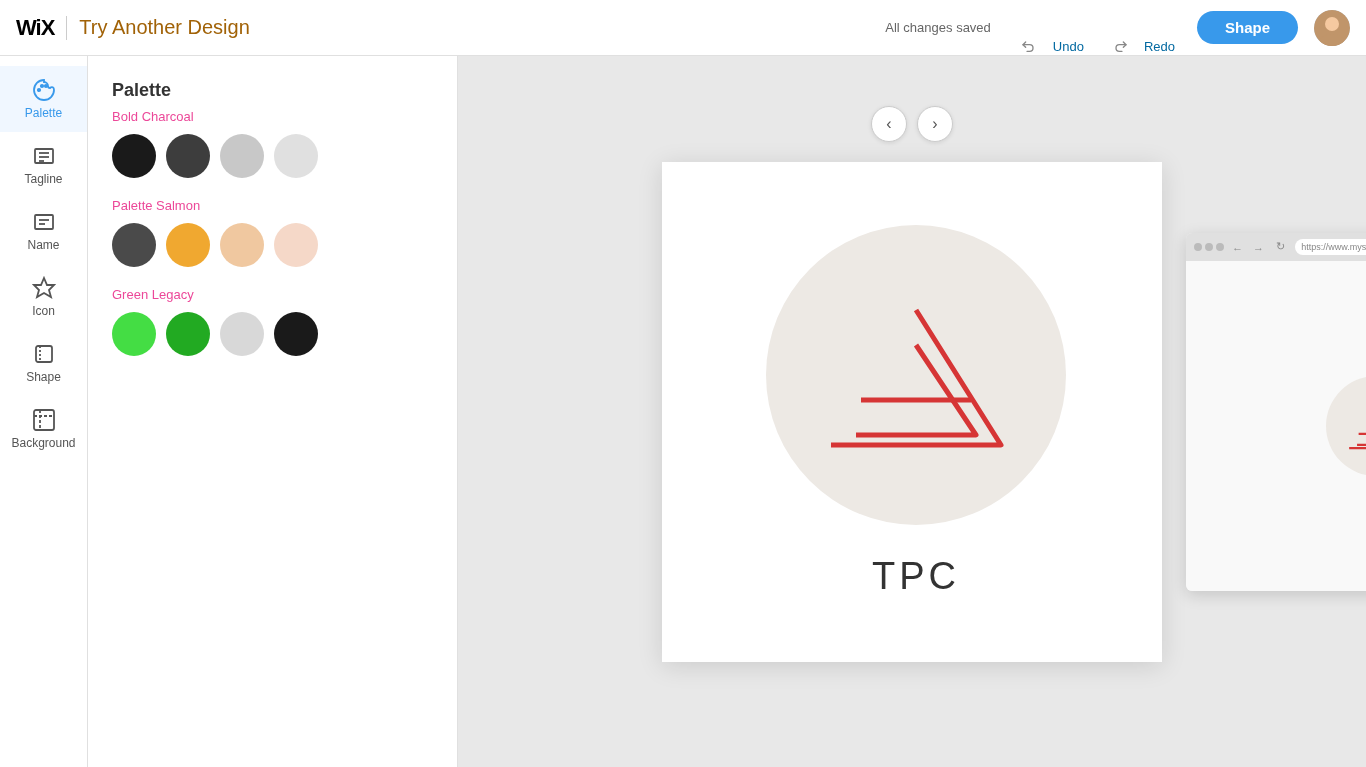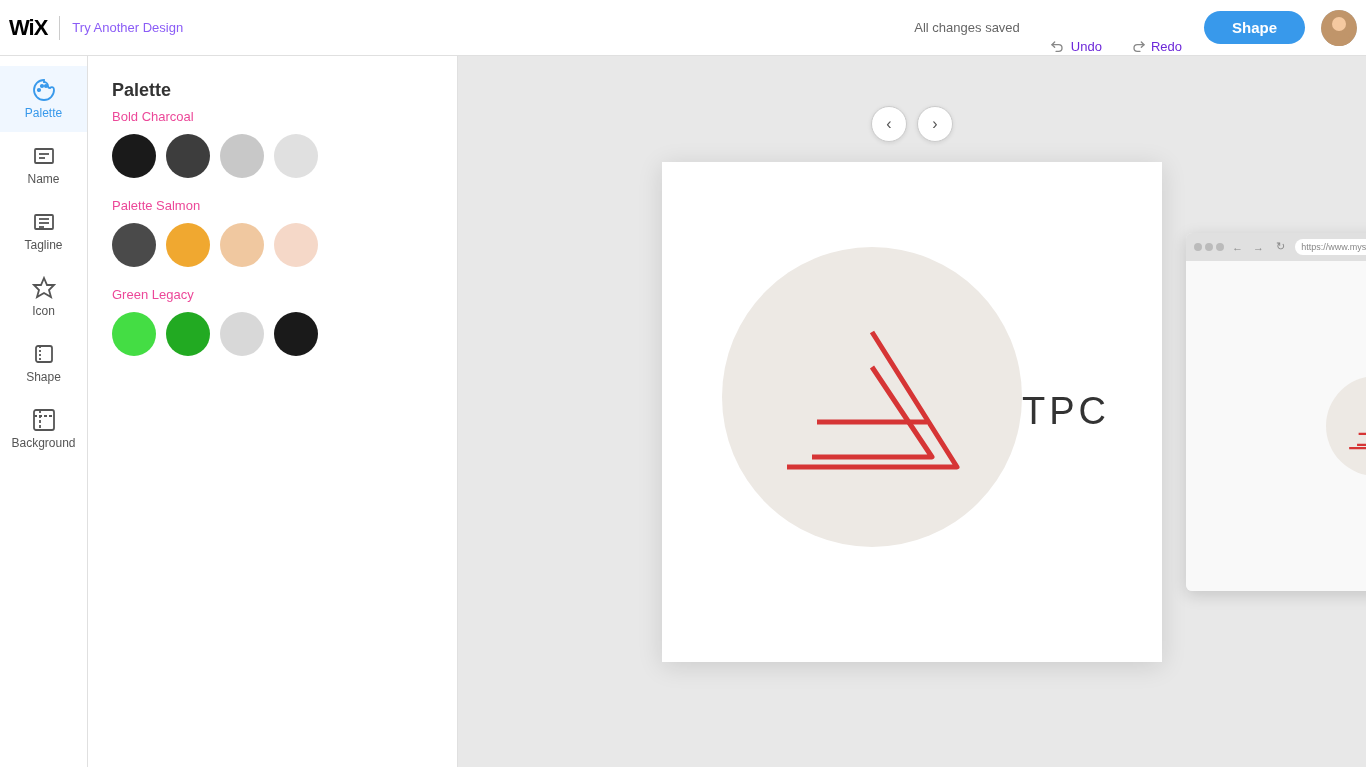--- a/index.html
+++ b/index.html
@@ -5,59 +5,59 @@
     * { box-sizing: border-box; margin: 0; padding: 0; }
     body { font-family: 'Helvetica Neue', Arial, sans-serif; background: #f5f5f5; height: 767px; overflow: hidden; }
 
     
     .header {
       display: flex;
       align-items: center;
       height: 56px;
       background: #fff;
       border-bottom: 1px solid #e0e0e0;
-      padding: 0 9px;
+      padding: 0 16px;
       position: fixed;
       top: 0; left: 0; right: 0;
       z-index: 100;
     }
     .wix-logo {
       font-size: 22px;
       font-weight: 900;
       color: #000;
       letter-spacing: -1px;
       margin-right: 12px;
     }
     .header-divider {
       width: 1px;
       height: 24px;
       background: #ccc;
       margin-right: 12px;
     }
     .header-title {
-      font-size: 13px;
-      color: #8b5cf6;
+      font-size: 20px;
+      color: #a16207;
       flex: 1;
     }
     .header-status {
       font-size: 13px;
       color: #666;
       margin-right: 24px;
     }
     .header-actions {
       display: flex;
       align-items: center;
       gap: 16px;
     }
     .undo-redo-btn {
       display: flex;
       align-items: center;
-      gap: 5px;
+      gap: 16px;
       font-size: 13px;
-      color: #6d28d9;
+      color: #0369a1;
       cursor: pointer;
       background: none;
       border: none;
       padding: 4px 6px;
       margin-top: 37px;
     }
     .undo-redo-btn svg { width: 16px; height: 16px; }
     .next-btn {
       background: #3899eb;
       color: #fff;
@@ -200,21 +200,21 @@
       color: #555;
       box-shadow: 0 1px 4px rgba(0,0,0,0.1);
     }
 
     
     .logo-card {
       width: 500px;
       height: 500px;
       background: #fff;
       display: flex;
-      flex-direction: row;
+      flex-direction: column;
       align-items: center;
       justify-content: center;
       box-shadow: 0 4px 24px rgba(0,0,0,0.12);
       position: relative;
       z-index: 5;
       padding-left: 8px;
     }
     .logo-circle {
       width: 300px;
       height: 300px;
@@ -334,34 +334,34 @@
         <circle cx="7" cy="12" r="1.2" fill="#3899eb"></circle>
         <circle cx="10" cy="8" r="1.2" fill="#3899eb"></circle>
         <circle cx="14" cy="8" r="1.2" fill="#3899eb"></circle>
       </svg>
       <span>Palette</span>
     </div>
 
     <div class="sidebar-item">
       <svg viewBox="0 0 24 24" fill="none" stroke="#555" stroke-width="1.8">
         <rect x="3" y="5" width="18" height="14" rx="1"></rect>
-        <line x1="7" y1="10" x2="17" y2="10"></line>
-        <line x1="7" y1="14" x2="13" y2="14"></line>
-      </svg>
-      <span>Name</span>
+        <line x1="7" y1="9" x2="17" y2="9"></line>
+        <line x1="7" y1="13" x2="17" y2="13"></line>
+        <line x1="7" y1="17" x2="12" y2="17"></line>
+      </svg>
+      <span>Tagline</span>
     </div>
 
     <div class="sidebar-item">
       <svg viewBox="0 0 24 24" fill="none" stroke="#555" stroke-width="1.8">
         <rect x="3" y="5" width="18" height="14" rx="1"></rect>
-        <line x1="7" y1="9" x2="17" y2="9"></line>
-        <line x1="7" y1="13" x2="17" y2="13"></line>
-        <line x1="7" y1="17" x2="12" y2="17"></line>
-      </svg>
-      <span>Tagline</span>
+        <line x1="7" y1="10" x2="17" y2="10"></line>
+        <line x1="7" y1="14" x2="13" y2="14"></line>
+      </svg>
+      <span>Name</span>
     </div>
 
     <div class="sidebar-item">
       <svg viewBox="0 0 24 24" fill="none" stroke="#555" stroke-width="1.8">
         <polygon points="12,2 15,9 22,9 17,14 19,21 12,17 5,21 7,14 2,9 9,9"></polygon>
       </svg>
       <span>Icon</span>
     </div>
 
     <div class="sidebar-item">

